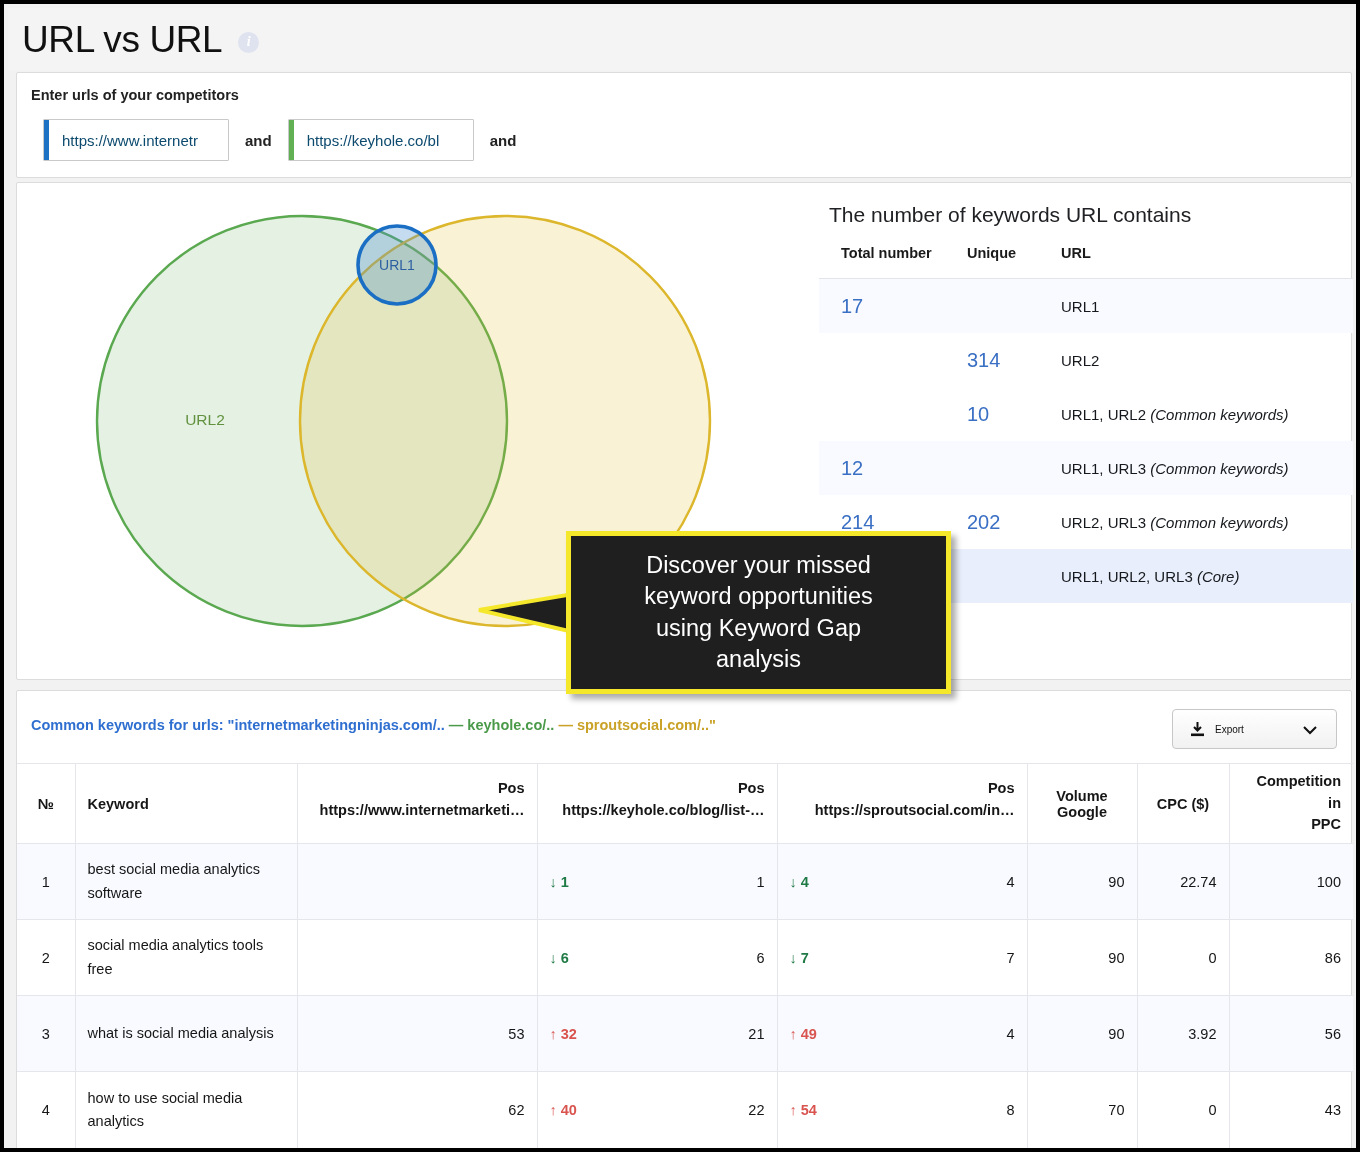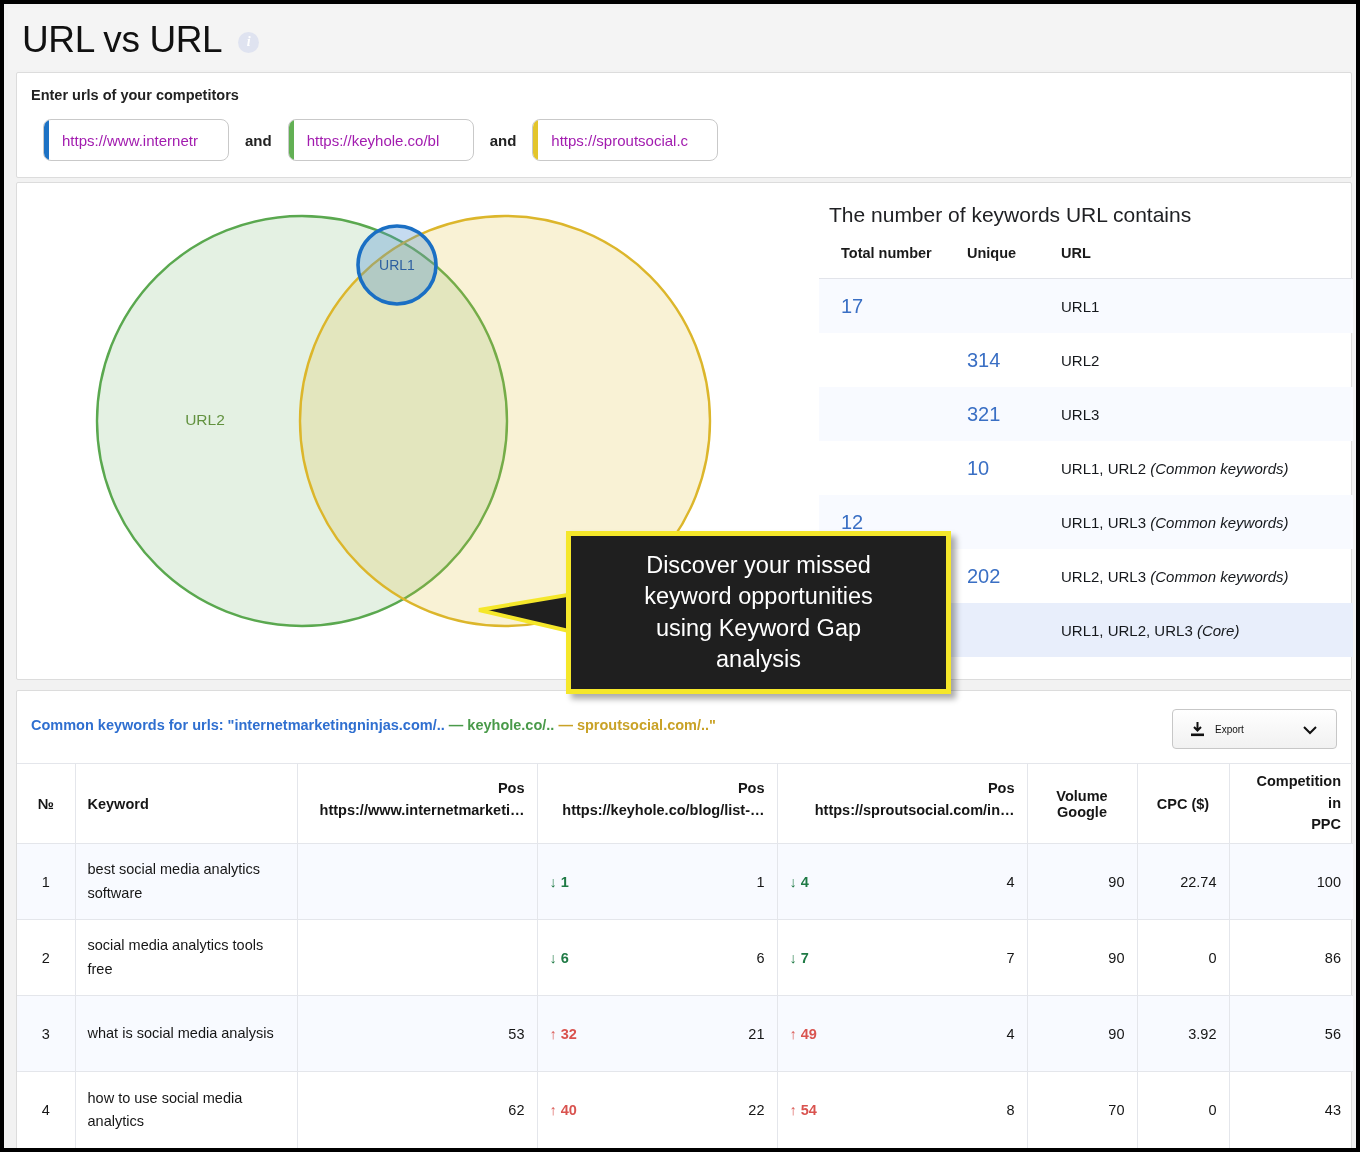--- a/index.html
+++ b/index.html
@@ -41,23 +41,23 @@
   #entry-card { left:12px; top:68px; width:1336px; height:106px; border-radius:2px;}
   .entry-label {
     position:absolute; left:14px; top:14px;
     font-size:14.5px; font-weight:bold; color:#222;
   }
   .entry-row {
     position:absolute; left:26px; top:46px;
     display:flex; align-items:center;
   }
   .url-input {
-    height:42px; border:1px solid #c9c9c9; border-radius:8px;
+    height:42px; border:1px solid #c9c9c9; border-radius:1px;
     background:#fff; display:flex; align-items:center;
-    padding-left:18px; font-size:15px; color:#a21caf;
+    padding-left:18px; font-size:15px; color:#0c4a6e;
     font-family:"Liberation Sans", sans-serif;
     position:relative; overflow:hidden; white-space:nowrap;
   }
   .url-input::before {
     content:""; position:absolute; left:0; top:0; bottom:0; width:5px;
   }
   #url-input-1 { width:186px; }
   #url-input-1::before { background:#1d72c4; }
   #url-input-2 { width:186px; }
   #url-input-2::before { background:#62b054; }
@@ -161,21 +161,20 @@
     <span class="info-icon">i</span>
   </div>
 
   <div class="card" id="entry-card">
     <div class="entry-label">Enter urls of your competitors</div>
     <div class="entry-row">
       <div class="url-input" id="url-input-1">https://www.internetr</div>
       <span class="and-word">and</span>
       <div class="url-input" id="url-input-2">https://keyhole.co/bl</div>
       <span class="and-word">and</span>
-      <div class="url-input" id="url-input-3">https://sproutsocial.c</div>
     </div>
   </div>
 
   <div class="card" id="venn-card">
 
     <div class="venn-area">
       <svg class="venn-svg" width="790" height="496" viewBox="0 0 790 496">
 
         <circle cx="285" cy="238" r="205" fill="#5aa84f" fill-opacity="0.16" stroke="#5aa84f" stroke-width="2.4"></circle>
 
@@ -209,25 +208,20 @@
         <div id="kw-rows">
             <div class="kw-row alt">
               <div class="c-total">17</div>
               <div class="c-uniq"></div>
               <div class="c-url">URL1</div>
             </div>
             <div class="kw-row">
               <div class="c-total"></div>
               <div class="c-uniq">314</div>
               <div class="c-url">URL2</div>
-            </div>
-            <div class="kw-row alt">
-              <div class="c-total"></div>
-              <div class="c-uniq">321</div>
-              <div class="c-url">URL3</div>
             </div>
             <div class="kw-row">
               <div class="c-total"></div>
               <div class="c-uniq">10</div>
               <div class="c-url">URL1, URL2<i> (Common keywords)</i></div>
             </div>
             <div class="kw-row alt">
               <div class="c-total">12</div>
               <div class="c-uniq"></div>
               <div class="c-url">URL1, URL3<i> (Common keywords)</i></div>

